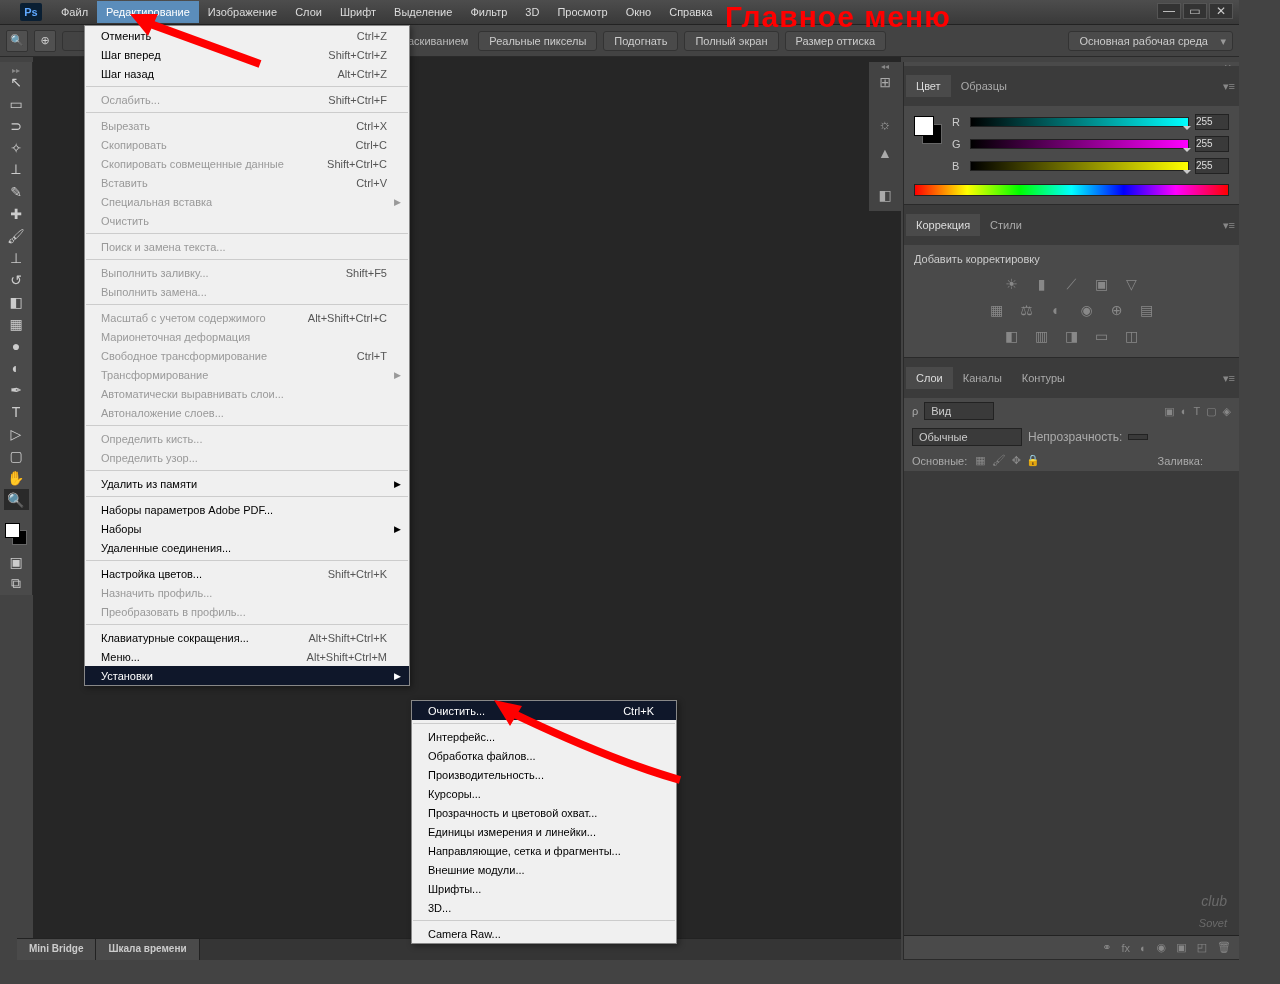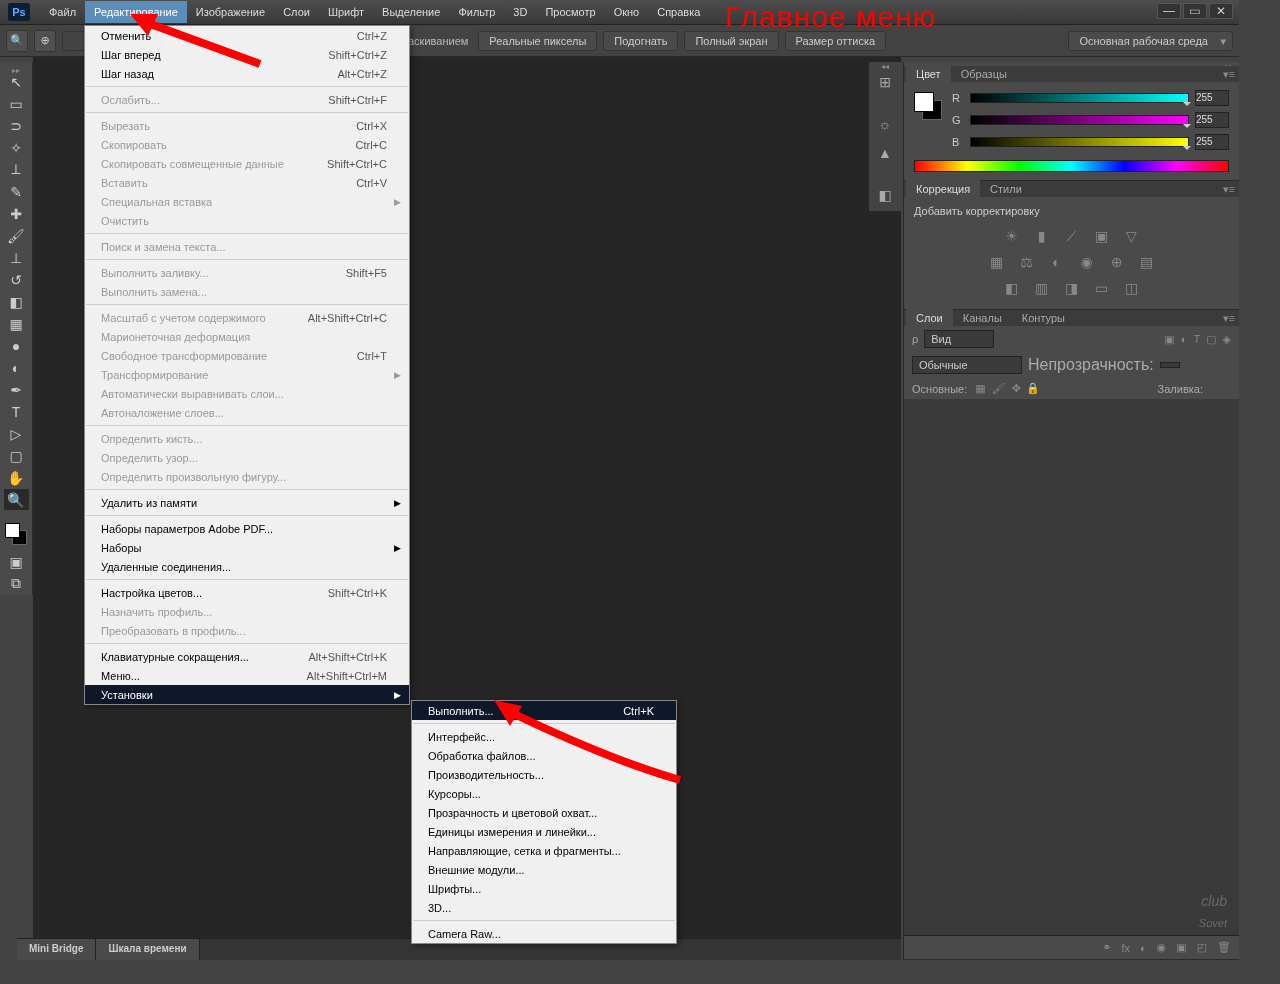--- a/index.html
+++ b/index.html
@@ -1,17 +1,17 @@
 <!DOCTYPE html>
 <html><head>
 <meta charset="utf-8">
 <style>
 *{margin:0;padding:0;box-sizing:border-box;font-family:Tahoma,Arial,sans-serif;font-size:11px;user-select:none}
 body{background:#434343;width:1239px;height:960px;overflow:hidden;position:relative}
-.menubar{height:25px;background:linear-gradient(#4d4d4d,#393939);border-bottom:1px solid #222;display:flex;align-items:center;color:#ddd;padding-left:8px;position:relative}
+.menubar{height:25px;background:linear-gradient(#4d4d4d,#393939);border-bottom:1px solid #222;display:flex;align-items:center;color:#ddd;padding-left:20px;position:relative}
 .ps-logo{width:22px;height:18px;background:#0a1f33;color:#5fa8ff;font-weight:bold;font-size:11px;display:flex;align-items:center;justify-content:center;border-radius:2px;margin-right:10px}
 .menubar .mi{padding:5px 9px;cursor:default}
 .menubar .mi.open{background:#5b8dbb;color:#fff}
 .winbtns{position:absolute;right:6px;top:3px;display:flex;gap:2px}
 .winbtns div{width:24px;height:16px;background:#333;color:#ccc;display:flex;align-items:center;justify-content:center;font-size:12px;border:1px solid #555}
 .optbar{height:32px;background:#434343;border-bottom:1px solid #2a2a2a;display:flex;align-items:center;padding:0 6px;gap:6px}
 .optbar .ico{width:22px;height:22px;background:#505050;border:1px solid #333;border-radius:2px;display:flex;align-items:center;justify-content:center;color:#ccc}
 .optbar .lbl{color:#bbb;font-size:11px;padding:0 4px}
 .optbar .btn{padding:3px 10px;background:#4a4a4a;border:1px solid #333;border-radius:3px;color:#ccc}
 .optbar .empty{padding:3px 6px;border:1px solid #333;border-radius:3px;color:#888;min-width:30px}
@@ -23,55 +23,55 @@
 .tools .swatch{width:22px;height:22px;margin:6px auto;position:relative}
 .tools .swatch .fg{width:15px;height:15px;background:#fff;border:1px solid #000;position:absolute;top:0;left:0}
 .tools .swatch .bg{width:15px;height:15px;background:#000;border:1px solid #666;position:absolute;bottom:0;right:0}
 .canvas{position:absolute;left:33px;top:57px;right:338px;bottom:22px;background:#262626}
 .tab-bar{position:absolute;left:17px;bottom:0;right:338px;height:22px;background:#353535;border-top:1px solid #222;display:flex}
 .tab-bar .tab{padding:4px 12px;color:#ccc;background:#4a4a4a;border-right:1px solid #222;font-weight:bold;font-size:10px}
 .iconstrip{position:absolute;right:338px;top:62px;width:32px;background:#434343}
 .iconstrip .ic{width:26px;height:26px;margin:3px auto;display:flex;align-items:center;justify-content:center;color:#aaa;font-size:14px}
 .rpanel{position:absolute;right:0;top:62px;width:336px;bottom:0;background:#4a4a4a;border-left:1px solid #2a2a2a;display:flex;flex-direction:column}
 .pgroup{border-bottom:1px solid #2a2a2a}
-.ptabs{height:16px;background:#3b3b3b;display:flex;align-items:center;padding-left:2px;position:relative}
+.ptabs{height:40px;background:#3b3b3b;display:flex;align-items:center;padding-left:2px;position:relative}
 .ptabs .pt{padding:5px 10px;color:#aaa}
 .ptabs .pt.active{background:#4a4a4a;color:#ddd}
 .ptabs .menu-ic{position:absolute;right:4px;color:#888;font-size:11px}
 .pbody{padding:8px 10px;color:#ccc}
 .colorpanel{display:flex;align-items:flex-start;gap:10px}
 .colorpanel .sw{width:28px;height:28px;position:relative;margin-top:2px}
 .colorpanel .sw .f{width:20px;height:20px;background:#fff;border:1px solid #000;position:absolute;top:0;left:0}
 .colorpanel .sw .b{width:20px;height:20px;background:#000;border:1px solid #666;position:absolute;bottom:0;right:0}
 .sliders{flex:1}
 .srow{display:flex;align-items:center;gap:6px;margin-bottom:6px}
 .srow .ch{width:12px;color:#ccc}
 .srow .bar{flex:1;height:10px;position:relative;border:1px solid #222}
 .srow .bar .tri{position:absolute;right:-3px;top:8px;width:0;height:0;border:4px solid transparent;border-top-color:#ccc}
 .srow .val{width:34px;height:16px;background:#3a3a3a;border:1px solid #222;color:#ddd;text-align:left;font-size:10px;line-height:14px}
 .spectrum{height:12px;margin-top:4px;background:linear-gradient(90deg,red,yellow,lime,cyan,blue,magenta,red);border:1px solid #222}
 .adj-icons{display:flex;flex-wrap:wrap;gap:10px;justify-content:center;padding:4px 0}
 .adj-icons span{width:20px;height:18px;color:#888;display:flex;align-items:center;justify-content:center;font-size:14px}
 .layerctrl{display:flex;align-items:center;gap:6px;padding:4px 8px}
 .layerctrl .sel{background:#3a3a3a;border:1px solid #222;padding:2px 6px;color:#ccc;min-width:70px}
-.layerctrl .lbl{color:#aaa;font-size:16px}
+.layerctrl .lbl{color:#aaa;font-size:12px}
 .layerctrl .icons{margin-left:auto;display:flex;gap:6px;color:#888}
 .lock-row{display:flex;align-items:center;gap:8px;padding:4px 8px;color:#aaa;font-size:10px}
 .lock-row .icons{display:flex;gap:6px;color:#888;font-size:12px}
 .layercanvas{flex:1;background:#3a3a3a}
 .layerfoot{height:24px;border-top:1px solid #222;display:flex;align-items:center;justify-content:flex-end;gap:10px;padding:0 8px;color:#888}
 .dropdown{position:absolute;background:#f0f0f0;border:1px solid #888;box-shadow:2px 2px 6px rgba(0,0,0,.4);color:#000;min-width:326px}
 .dropdown .row{display:flex;align-items:center;padding:3px 22px 3px 16px;height:19px;position:relative}
 .dropdown .row.dis{color:#999}
 .dropdown .row.hl{background:#0f172a;color:#fff}
 .dropdown .row .sc{margin-left:auto;color:#555}
 .dropdown .row.hl .sc{color:#fff}
 .dropdown .row .arr{position:absolute;right:8px;font-size:9px}
 .dropdown hr{border:none;border-top:1px solid #ccc;margin:3px 1px}
-.annot{position:absolute;color:#ff0000;font-family:Arial;font-size:30px;font-weight:400;letter-spacing:1px}
+.annot{position:absolute;color:#ff0000;font-family:Arial;font-size:30px;font-weight:700;letter-spacing:1px}
 .arrow-svg{position:absolute;pointer-events:none}
 .watermark{position:absolute;right:12px;bottom:30px;color:#6a6a6a;font-style:italic;font-size:26px;font-family:Georgia,serif;line-height:0.8;text-align:right}
 .watermark .s{font-size:14px}
 </style>
 </head>
 <body>
 
 <div class="menubar">
   <div class="ps-logo">Ps</div>
   <div class="mi">Файл</div>
@@ -352,23 +352,20 @@
     <div class="row dis">
       <span>Автоналожение слоев...</span>
     </div>
     <hr>
     <div class="row dis">
       <span>Определить кисть...</span>
     </div>
     <div class="row dis">
       <span>Определить узор...</span>
     </div>
-    <div class="row dis">
-      <span>Определить произвольную фигуру...</span>
-    </div>
     <hr>
     <div class="row">
       <span>Удалить из памяти</span>
       <span class="arr">▶</span>
     </div>
     <hr>
     <div class="row">
       <span>Наборы параметров Adobe PDF...</span>
     </div>
     <div class="row">
@@ -399,21 +396,21 @@
       <span class="sc">Alt+Shift+Ctrl+M</span>
     </div>
     <div class="row hl">
       <span>Установки</span>
       <span class="arr">▶</span>
     </div>
   </div>
 
 <div class="dropdown" id="dd2" style="left:411px;top:700px;min-width:266px">
     <div class="row hl">
-      <span>Выполнить...</span>
+      <span>Очистить...</span>
       <span class="sc">Ctrl+K</span>
     </div>
     <hr>
     <div class="row">
       <span>Интерфейс...</span>
     </div>
     <div class="row">
       <span>Обработка файлов...</span>
     </div>
     <div class="row">

